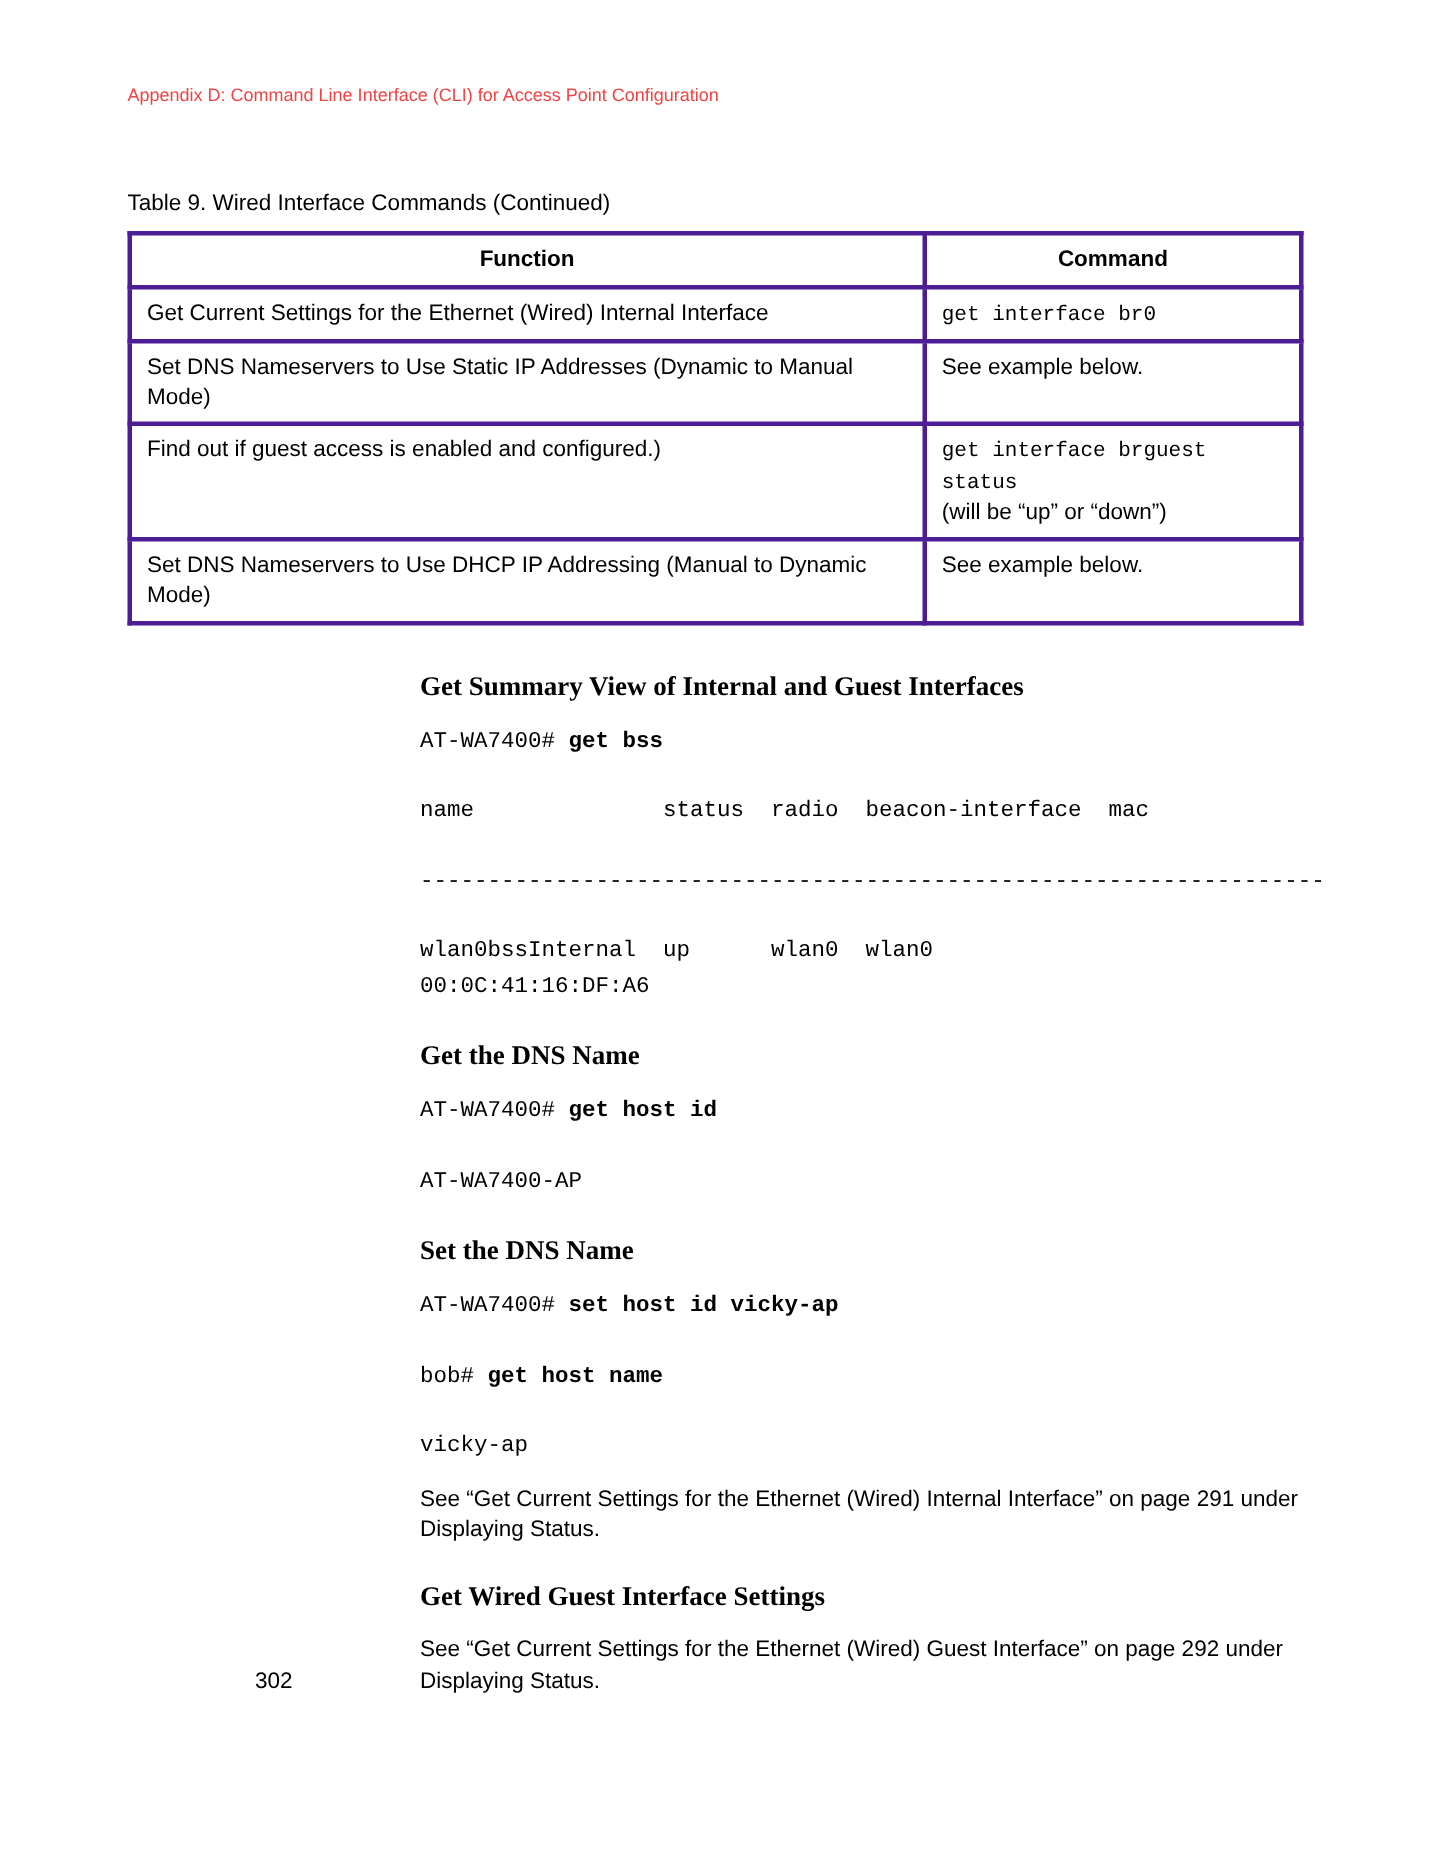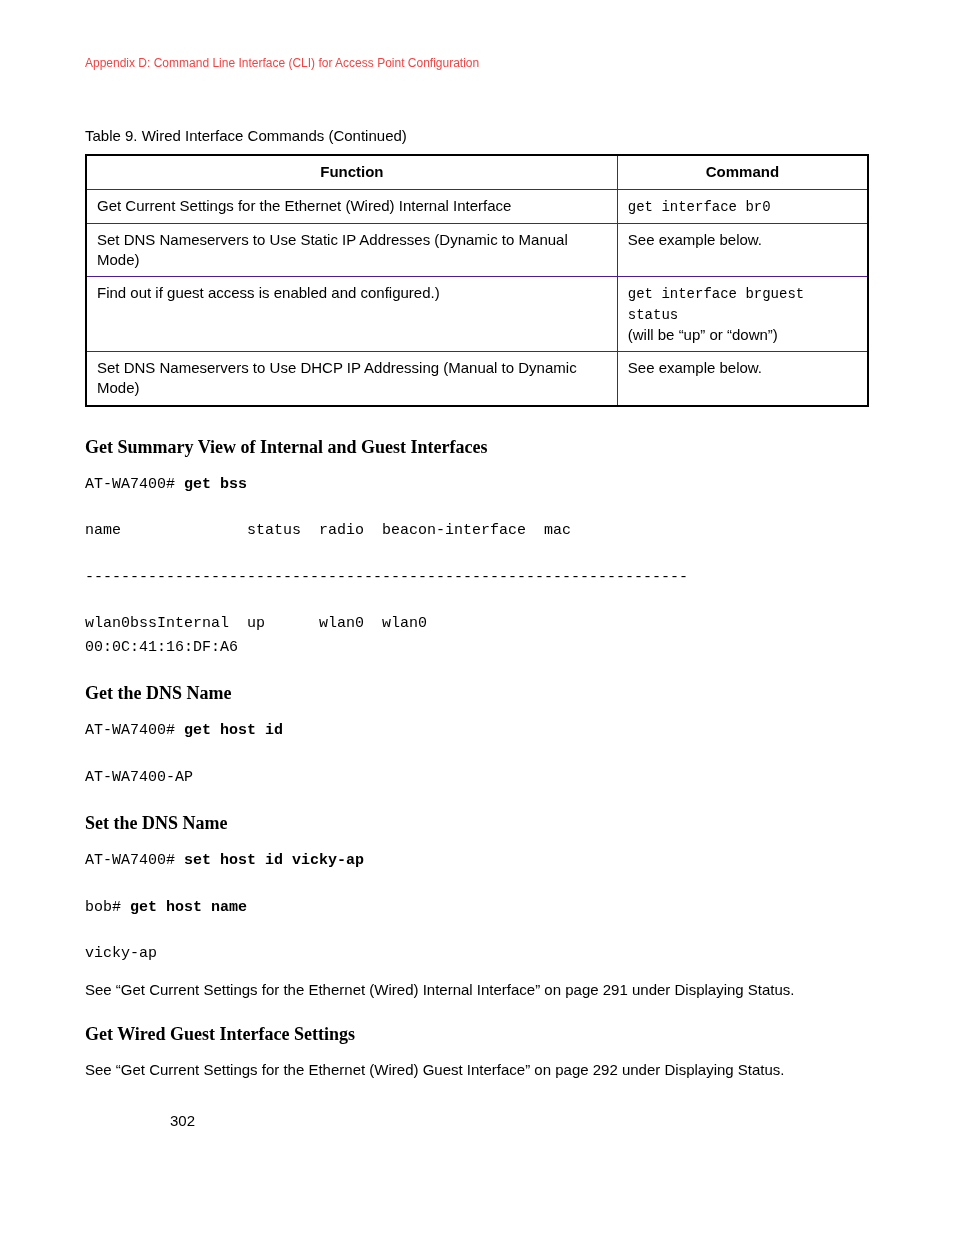--- a/index.html
+++ b/index.html
@@ -22,36 +22,37 @@
     font-size: 15px;
     margin-bottom: 8px;
   }
   table {
     width: 100%;
     border-collapse: collapse;
     border: 2px solid #000;
     margin-bottom: 28px;
   }
   th, td {
-    border: 1px solid #4c1d95;
+    border: 3px solid #4c1d95;
     padding: 6px 10px;
     text-align: left;
     vertical-align: top;
     font-size: 15px;
   }
   th {
     font-weight: bold;
     text-align: center;
   }
   .mono {
     font-family: "Courier New", Courier, monospace;
     font-size: 14px;
     white-space: pre-wrap;
   }
   .content {
+    margin-left: 195px;
   }
   h3 {
     font-family: "Times New Roman", Times, serif;
     font-weight: bold;
     font-size: 18px;
     margin: 22px 0 14px 0;
   }
   .code-block {
     font-family: "Courier New", Courier, monospace;
     font-size: 15px;

